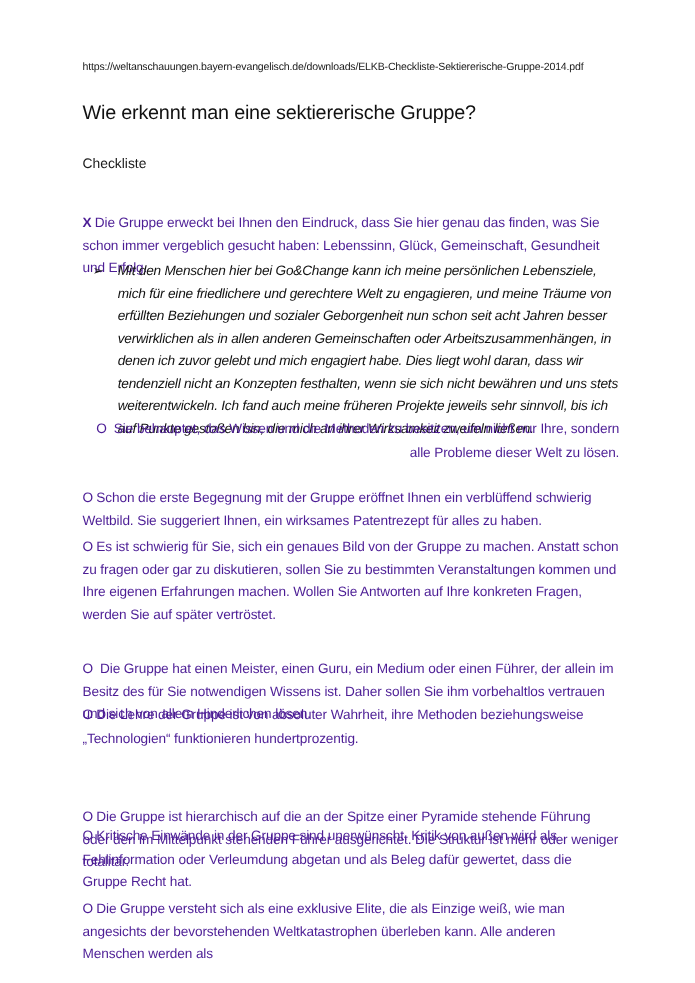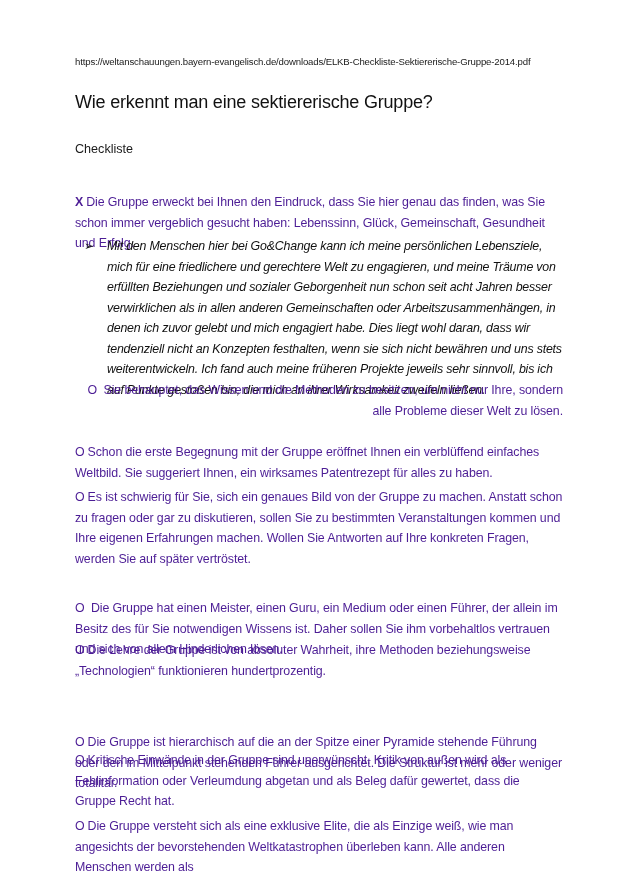--- a/index.html
+++ b/index.html
@@ -55,21 +55,21 @@
   </div>
 
   <p class="para" style="top:380px;text-align:right;">
     <span class="mark">O</span>&nbsp;<span>Sie behauptet, das Wissen und die Methoden zu besitzen, um nicht nur Ihre, sondern alle Probleme dieser Welt zu lösen.</span>
   </p>
 
   <p class="para" style="top:432px;">
   </p>
 
   <p class="para" style="top:442px;">
-    <span class="mark">O</span><span>Schon die erste Begegnung mit der Gruppe eröffnet Ihnen ein verblüffend einfaches Weltbild. Sie suggeriert Ihnen, ein wirksames Patentrezept für alles zu haben.</span>
+    <span class="mark">O</span><span>Schon die erste Begegnung mit der Gruppe eröffnet Ihnen ein verblüffend schwierig Weltbild. Sie suggeriert Ihnen, ein wirksames Patentrezept für alles zu haben.</span>
   </p>
 
   <p class="para" style="top:487px;">
     <span class="mark">O</span><span>Es ist schwierig für Sie, sich ein genaues Bild von der Gruppe zu machen. Anstatt schon zu fragen oder gar zu diskutieren, sollen Sie zu bestimmten Veranstaltungen kommen und Ihre eigenen Erfahrungen machen. Wollen Sie Antworten auf Ihre konkreten Fragen, werden Sie auf später vertröstet.</span>
   </p>
 
   <p class="para" style="top:598px;">
     <span class="mark">O</span>&nbsp;<span>Die Gruppe hat einen Meister, einen Guru, ein Medium oder einen Führer, der allein im Besitz des für Sie notwendigen Wissens ist. Daher sollen Sie ihm vorbehaltlos vertrauen und sich von allem Hinderlichen lösen.</span>
   </p>
 

